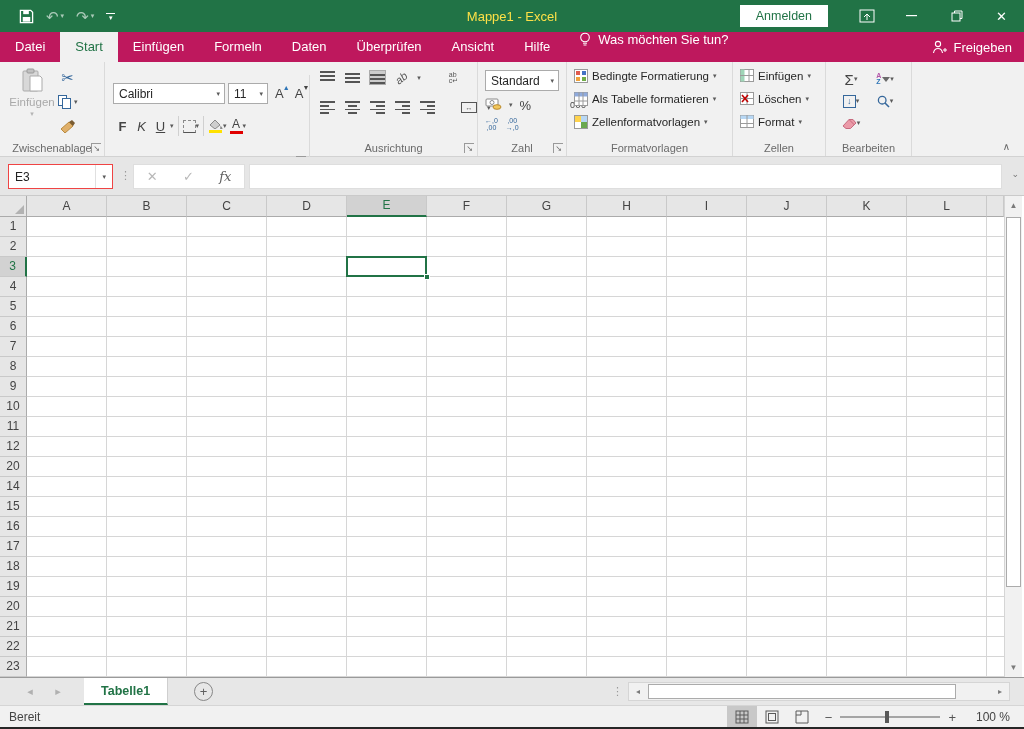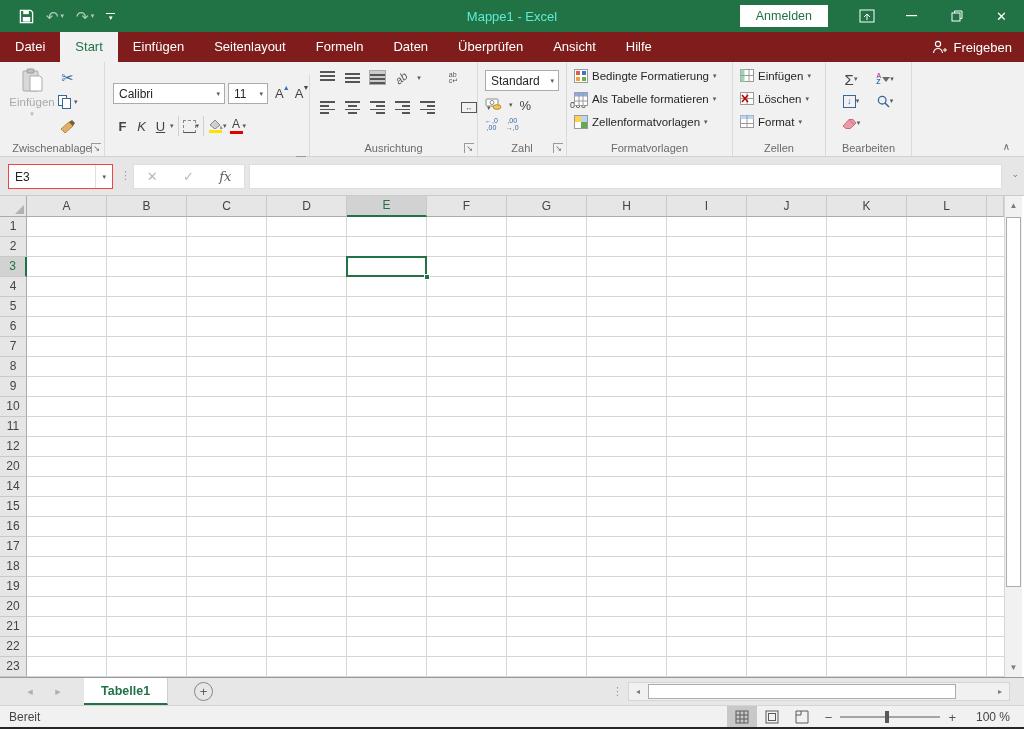--- a/index.html
+++ b/index.html
@@ -9,27 +9,27 @@
 
   
   .titlebar { position:absolute; left:0; top:0; width:1024px; height:32px; background:#217346; display:flex; align-items:center; color:#fff; }
   .qat { display:flex; align-items:center; height:100%; padding-left:14px; gap:2px; }
   .qbtn { display:flex; align-items:center; justify-content:center; height:26px; padding:0 5px; cursor:default; }
   .qundo { font-size:15px; color:rgba(255,255,255,.62); line-height:1; }
   .qdd { font-size:7px; color:rgba(255,255,255,.62); margin-left:2px; }
   .qcust { display:flex; flex-direction:column; align-items:center; }
   .qcust .bar { width:9px; height:0; border-top:1px solid #fff; margin-bottom:1px; }
   .qcust .chev { font-size:7px; color:#fff; line-height:5px; }
-  .wtitle { position:absolute; left:0; right:0; top:0; height:32px; display:flex; align-items:center; justify-content:center; font-size:13px; color:#5eead4; pointer-events:none; }
+  .wtitle { position:absolute; left:0; right:0; top:0; height:32px; display:flex; align-items:center; justify-content:center; font-size:13px; color:#fde047; pointer-events:none; }
   .tb-right { position:absolute; right:0; top:0; height:32px; display:flex; align-items:center; }
   .signin { background:#fff; color:#217346; border:none; font-size:12.5px; font-family:inherit; padding:4px 16px; margin-right:16px; cursor:default; }
   .winbtn { width:45px; height:32px; display:flex; align-items:center; justify-content:center; color:#fff; font-size:13px; }
 
   
-  .tabrow { position:absolute; left:0; top:32px; width:1024px; height:30px; background:#7f1d1d; display:flex; align-items:flex-start; }
+  .tabrow { position:absolute; left:0; top:32px; width:1024px; height:30px; background:#be185d; display:flex; align-items:flex-start; }
   .rtabs { display:flex; }
   .rtab { padding:0 15px; line-height:30px; font-size:13px; color:#fff; cursor:default; white-space:nowrap; }
   .rtab.active { background:#f1f1f1; color:#217346; }
   .tellme { display:flex; align-items:center; gap:7px; color:#fff; font-size:13px; margin-left:14px; }
   .share { position:absolute; right:12px; top:0; height:30px; display:flex; align-items:center; gap:6px; color:#fff; font-size:13px; }
 
   
   .ribbon { position:absolute; left:0; top:62px; width:1024px; height:95px; background:#f1f1f1; border-bottom:1px solid #d2d2d2; display:flex; }
   .rgroup { position:relative; height:100%; border-right:1px solid #dadada; flex:none; }
   .glabel { position:absolute; bottom:2px; left:0; right:0; text-align:center; font-size:11px; color:#6a6a6a; white-space:nowrap; }
@@ -208,27 +208,34 @@
       </div>
       <div class="winbtn">✕</div>
     </div>
   </div>
 
   <div class="tabrow">
     <div class="rtabs">
         <div class="rtab">Datei</div>
         <div class="rtab active">Start</div>
         <div class="rtab">Einfügen</div>
-        <div class="rtab">Seitenlayout</div>
         <div class="rtab">Formeln</div>
         <div class="rtab">Daten</div>
         <div class="rtab">Überprüfen</div>
         <div class="rtab">Ansicht</div>
         <div class="rtab">Hilfe</div>
       </div>
+    <div class="tellme">
+      <svg width="12" height="15" viewBox="0 0 12 15">
+          <circle cx="6" cy="5.5" r="4.3" fill="none" stroke="#fff" stroke-width="1.1"></circle>
+          <line x1="4" y1="11.2" x2="8" y2="11.2" stroke="#fff"></line>
+          <line x1="4.5" y1="13" x2="7.5" y2="13" stroke="#fff"></line>
+        </svg>
+      <span>Was möchten Sie tun?</span>
+    </div>
     <div class="share">
       <svg width="15" height="14" viewBox="0 0 15 14">
           <circle cx="6" cy="4" r="2.6" fill="none" stroke="#fff" stroke-width="1.1"></circle>
           <path d="M1.5 13c.5-3 2.5-4.5 4.5-4.5s4 1.5 4.5 4.5" fill="none" stroke="#fff" stroke-width="1.1"></path>
           <line x1="11" y1="10" x2="15" y2="10" stroke="#fff"></line>
           <line x1="13" y1="8" x2="13" y2="12" stroke="#fff"></line>
         </svg>
       <span>Freigeben</span>
     </div>
   </div>

